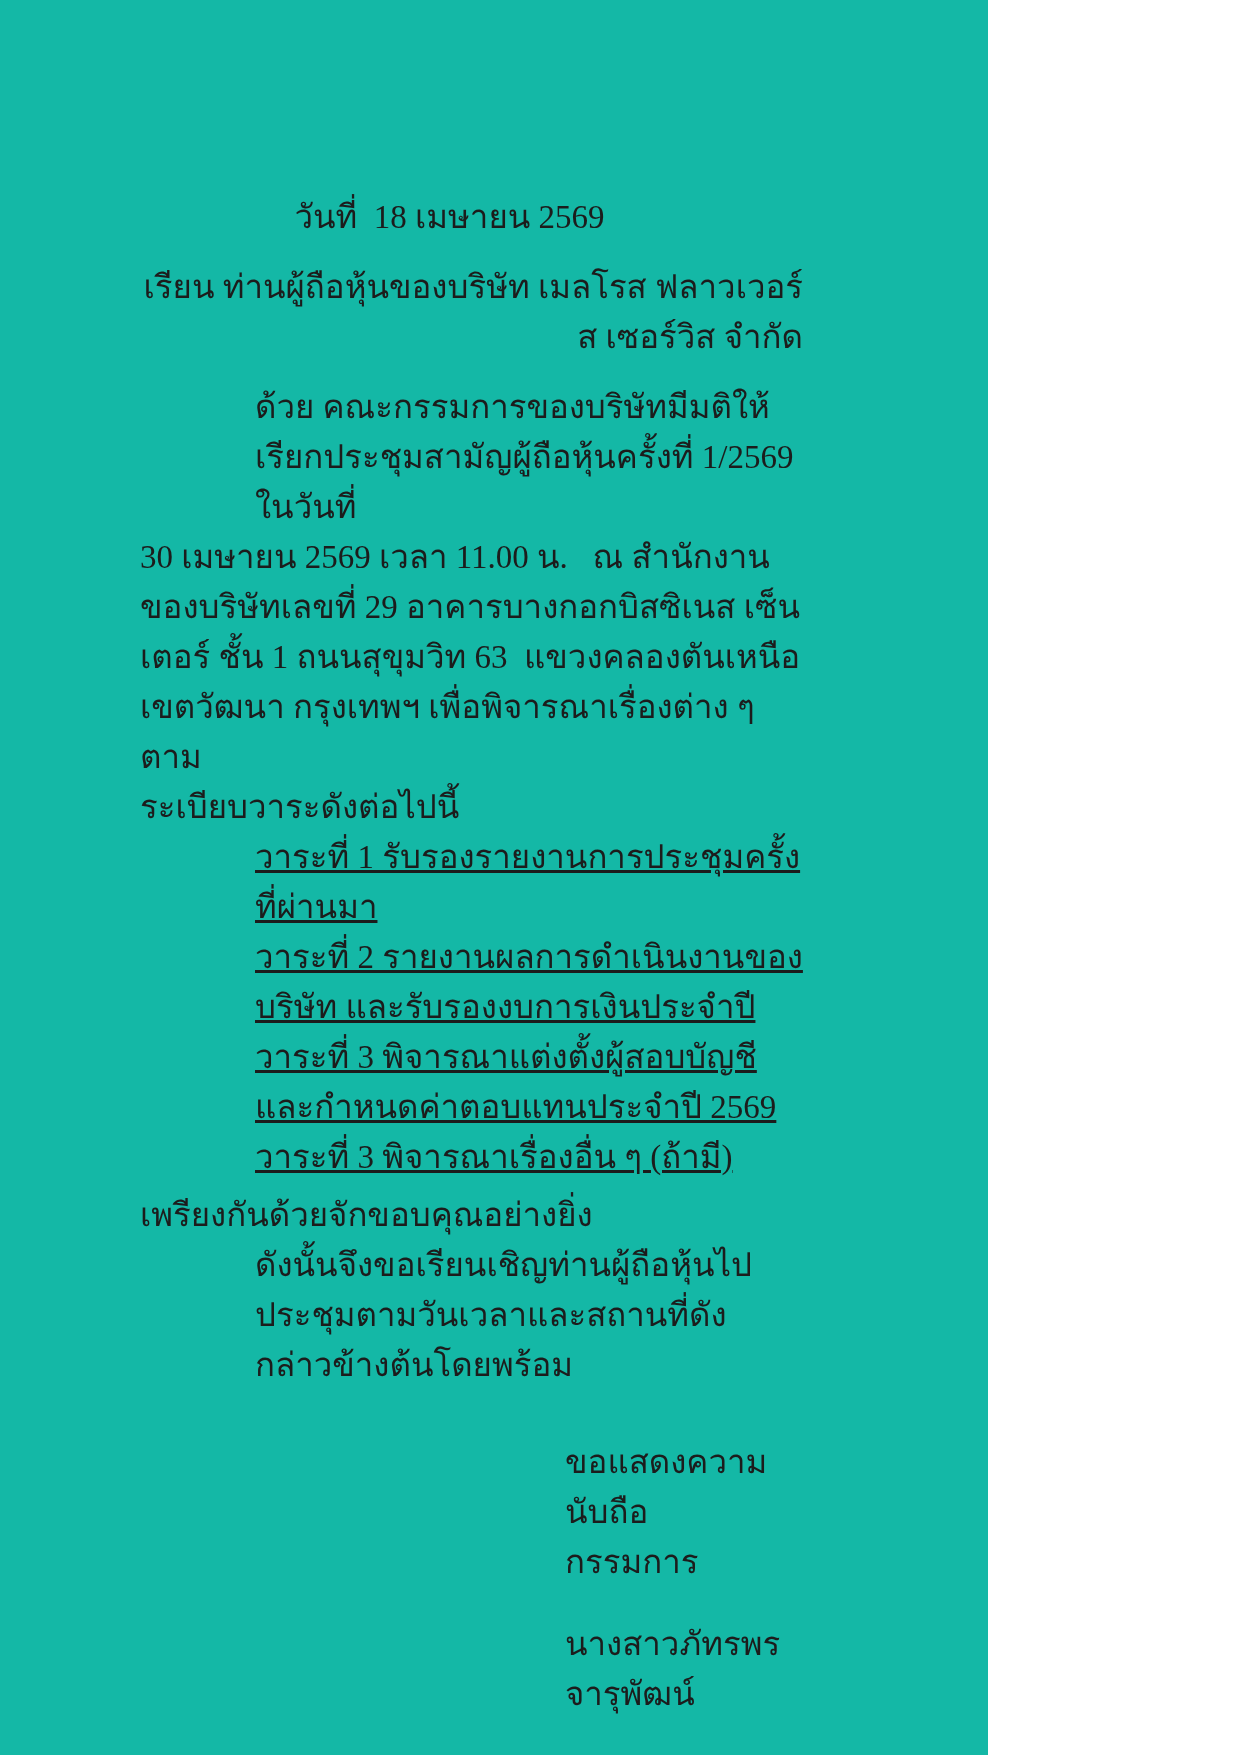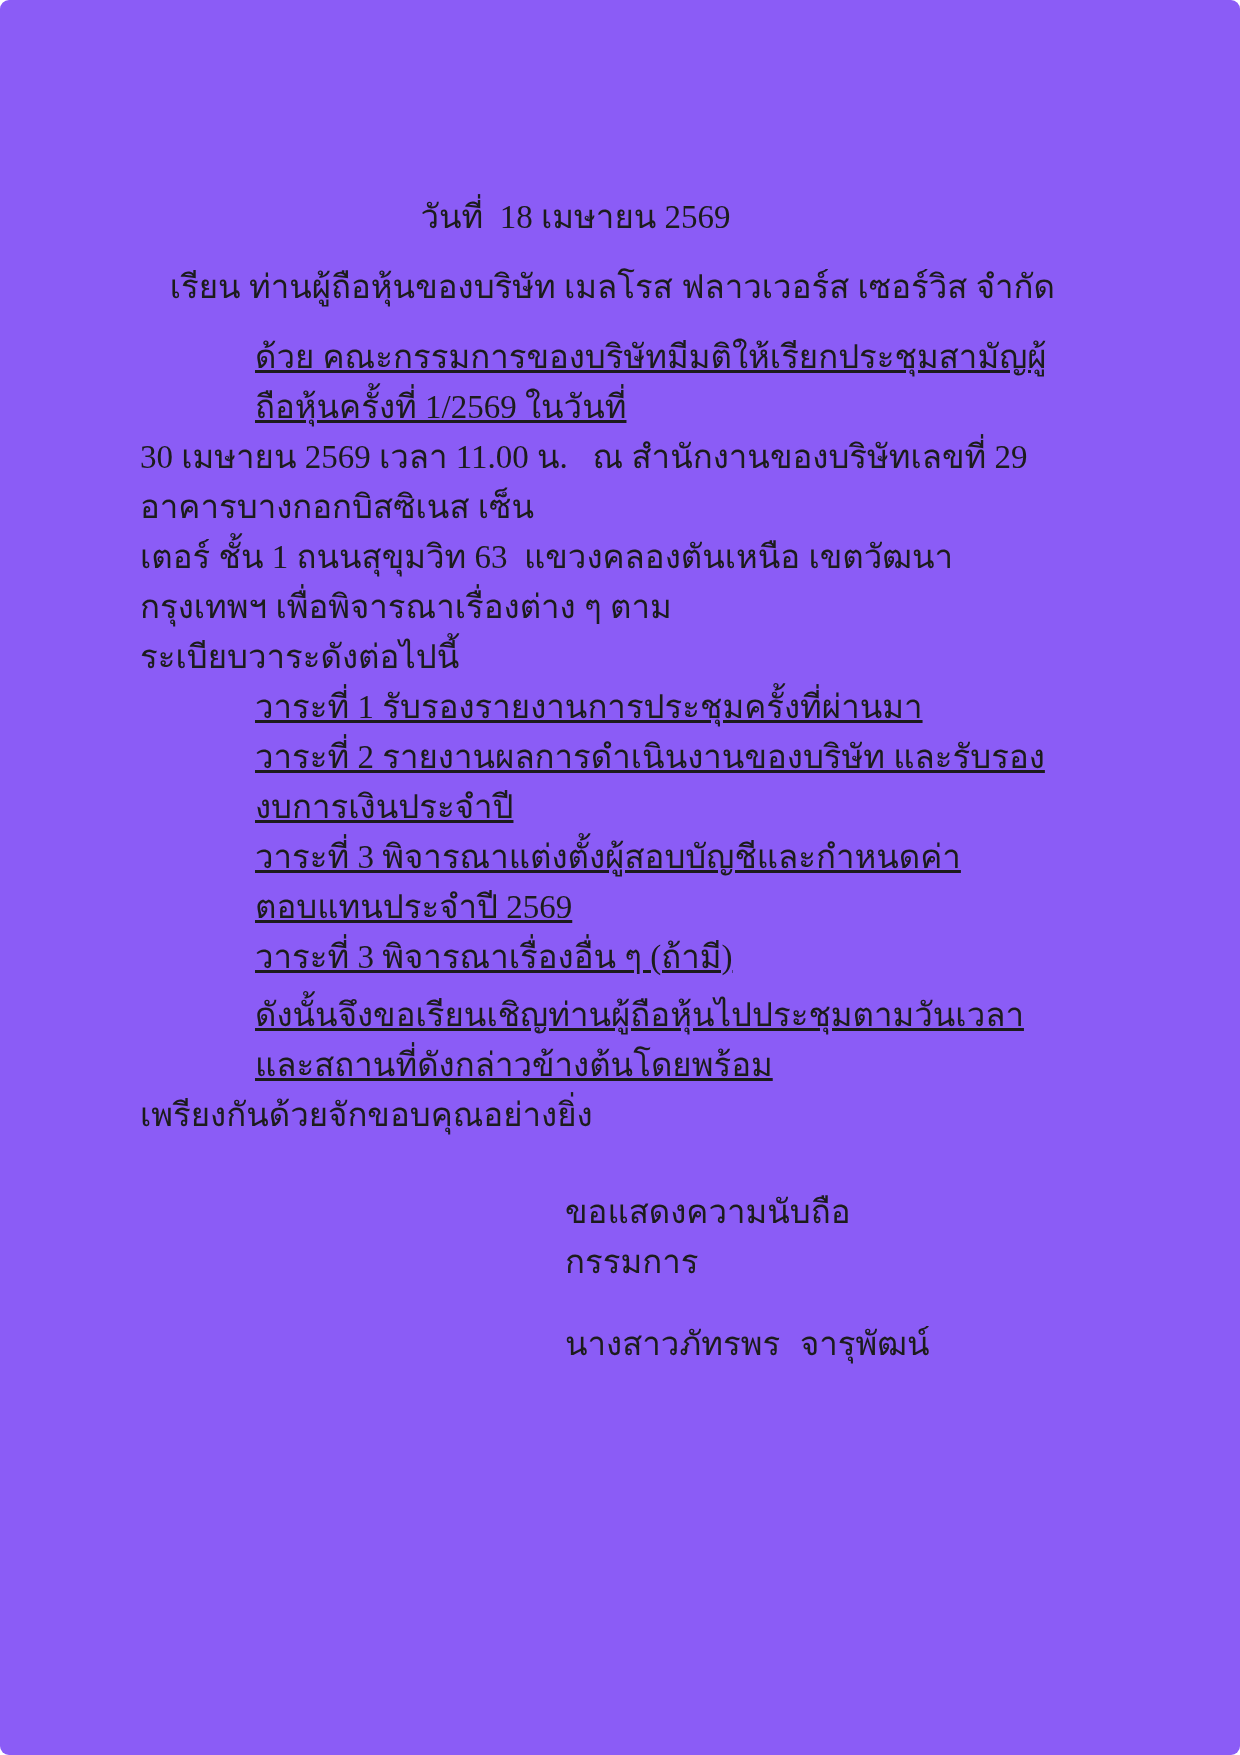--- a/index.html
+++ b/index.html
@@ -3,27 +3,26 @@
 <meta charset="utf-8">
 <style>
   * { margin: 0; padding: 0; box-sizing: border-box; }
 
   html, body {
     background: #ffffff;
   }
 
   .page {
     position: relative;
-    width: 1240px;
+    width: 988px;
     height: 1755px;
-    background: #8b5cf6;
+    background: #14b8a6;
     color: #1c1c1c;
     font-family: "Liberation Serif", "DejaVu Sans", sans-serif;
     overflow: hidden;
-    border-radius: 9px;
   }
 
   .content {
     position: absolute;
     left: 140px;
     right: 185px;
     top: 0;
   }
 
   .l {
@@ -37,21 +36,21 @@
   .date-line {
     margin-top: 192px;
     text-align: center;
     transform: translateX(-22px);
   }
 
   .subject-line    { margin-top: 20px; }
   .salutation-line { margin-top: 20px; text-align: right; }
 
   .body-paragraph  { margin-top: 20px; }
-  .indent          { padding-left: 115px; text-decoration: underline; }
+  .indent          { padding-left: 115px; }
 
   .agenda          { margin-top: 0; text-decoration: underline; }
   .agenda .l       { padding-left: 115px; }
 
   .closing-paragraph { margin-top: 8px; }
 
   .signoff-block   { margin-top: 50px; }
   .signoff-block .l { padding-left: 425px; font-family: Liberation Mono, monospace; }
 
   .signer-name     { margin-top: 32px; }
@@ -75,22 +74,22 @@
     </div>
 
     <div class="agenda">
       <div class="l">วาระที่ 1 รับรองรายงานการประชุมครั้งที่ผ่านมา</div>
       <div class="l">วาระที่ 2 รายงานผลการดำเนินงานของบริษัท และรับรองงบการเงินประจำปี</div>
       <div class="l">วาระที่ 3 พิจารณาแต่งตั้งผู้สอบบัญชีและกำหนดค่าตอบแทนประจำปี 2569</div>
       <div class="l">วาระที่ 3 พิจารณาเรื่องอื่น ๆ (ถ้ามี)</div>
     </div>
 
     <div class="closing-paragraph">
+      <div class="l">เพรียงกันด้วยจักขอบคุณอย่างยิ่ง</div>
       <div class="l indent">ดังนั้นจึงขอเรียนเชิญท่านผู้ถือหุ้นไปประชุมตามวันเวลาและสถานที่ดังกล่าวข้างต้นโดยพร้อม</div>
-      <div class="l">เพรียงกันด้วยจักขอบคุณอย่างยิ่ง</div>
     </div>
 
     <div class="signoff-block">
       <div class="l">ขอแสดงความนับถือ</div>
       <div class="l">กรรมการ</div>
       <div class="l signer-name">นางสาวภัทรพร จารุพัฒน์</div>
     </div>
 
   </div>
 </div>

